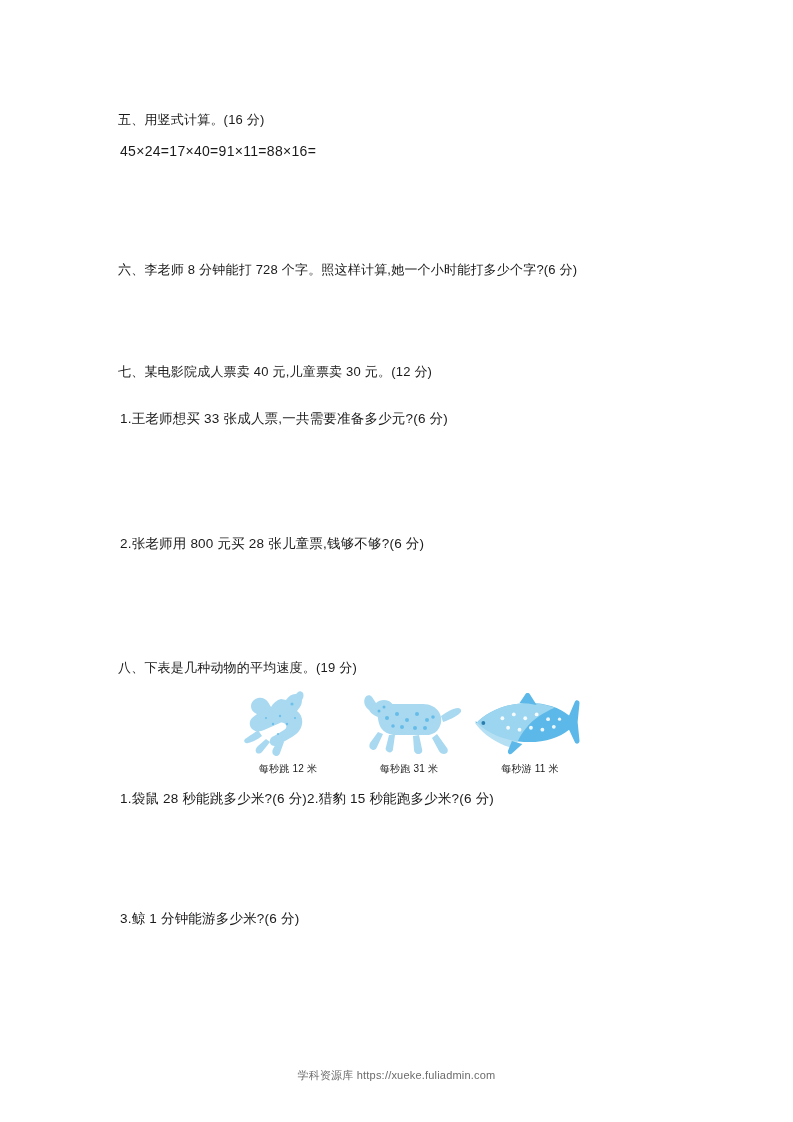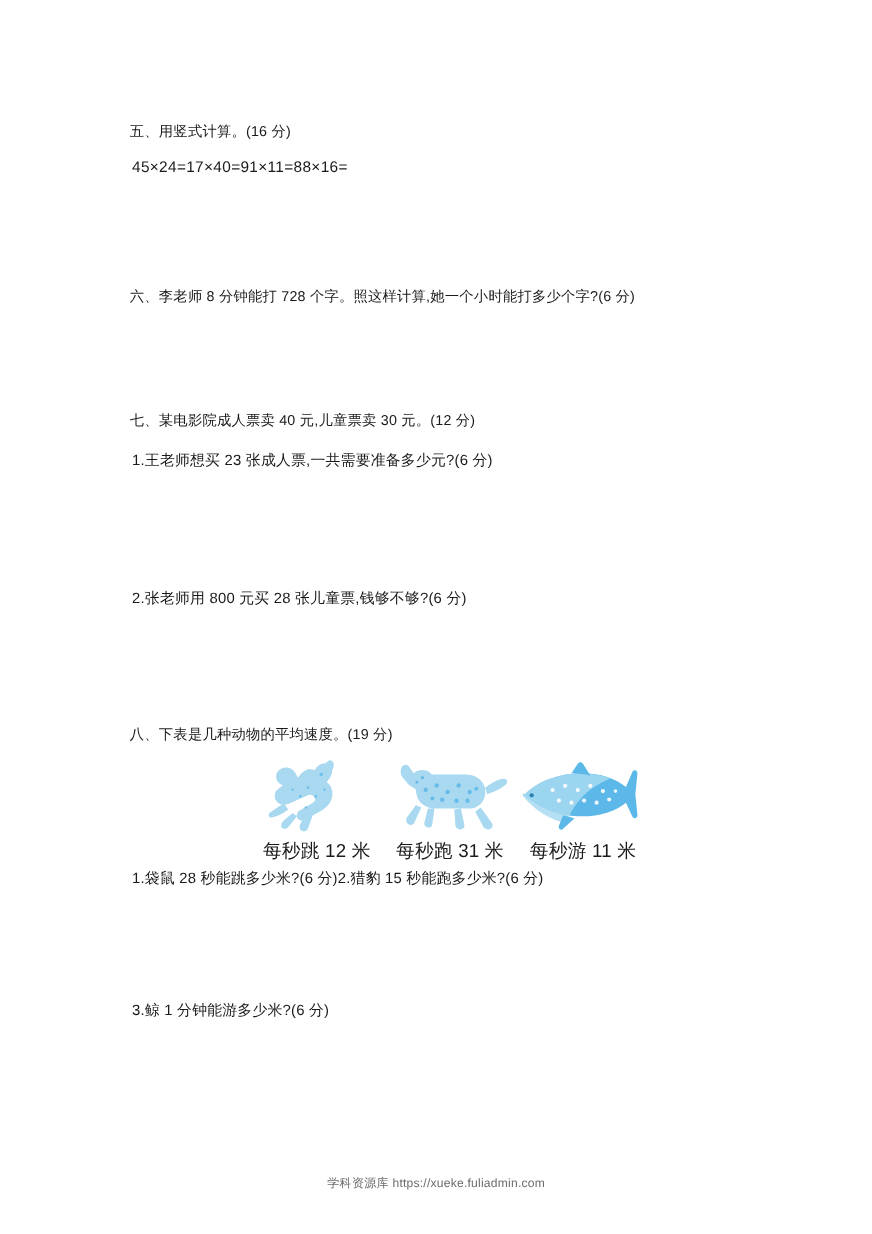--- a/index.html
+++ b/index.html
@@ -42,21 +42,21 @@
   }
   .calc-line {
     font-size: 14px;
     line-height: 1.6;
     margin: 0;
     letter-spacing: 0.3px;
   }
   .sec-5 { position: absolute; left: 0; top: 0; }
   .sec-5-line { position: absolute; left: 2px; top: 30px; }
   .sec-6 { position: absolute; left: 0; top: 150px; }
-  .sec-7 { position: absolute; left: 0; top: 262px; }
+  .sec-7 { position: absolute; left: 0; top: 252px; }
   .sec-7-1 { position: absolute; left: 2px; top: 298px; }
   .sec-7-2 { position: absolute; left: 2px; top: 423px; }
   .sec-8 { position: absolute; left: 0; top: 548px; }
   .animals {
     position: absolute;
     left: 110px;
     top: 578px;
     width: 360px;
     height: 105px;
   }
@@ -65,21 +65,21 @@
     width: 120px;
     text-align: center;
   }
   .animal .pic {
     height: 68px;
     display: flex;
     align-items: flex-end;
     justify-content: center;
   }
   .animal .cap {
-    font-size: 17px;
+    font-size: 10px;
     margin-top: 6px;
     color: #1a1a1a;
     letter-spacing: 0.2px;
   }
   .a1 { left: 0px; }
   .a2 { left: 121px; text-align: center; }
   .a3 { left: 242px; }
   .sec-8-q1 { position: absolute; left: 2px; top: 678px; }
   .sec-8-q3 { position: absolute; left: 2px; top: 798px; }
 
@@ -109,21 +109,21 @@
     </div>
 
     <div class="sec-6">
       <p class="q-head">六、李老师 8 分钟能打 728 个字。照这样计算,她一个小时能打多少个字?(6 分)</p>
     </div>
 
     <div class="sec-7">
       <p class="q-head">七、某电影院成人票卖 40 元,儿童票卖 30 元。(12 分)</p>
     </div>
     <div class="sec-7-1">
-      <p class="q-sub">1.王老师想买 23 张成人票,一共需要准备多少元?(6 分)</p>
+      <p class="q-sub">1.王老师想买 33 张成人票,一共需要准备多少元?(6 分)</p>
     </div>
     <div class="sec-7-2">
       <p class="q-sub">2.张老师用 800 元买 28 张儿童票,钱够不够?(6 分)</p>
     </div>
 
     <div class="sec-8">
       <p class="q-head">八、下表是几种动物的平均速度。(19 分)</p>
     </div>
 
     <div class="animals">

